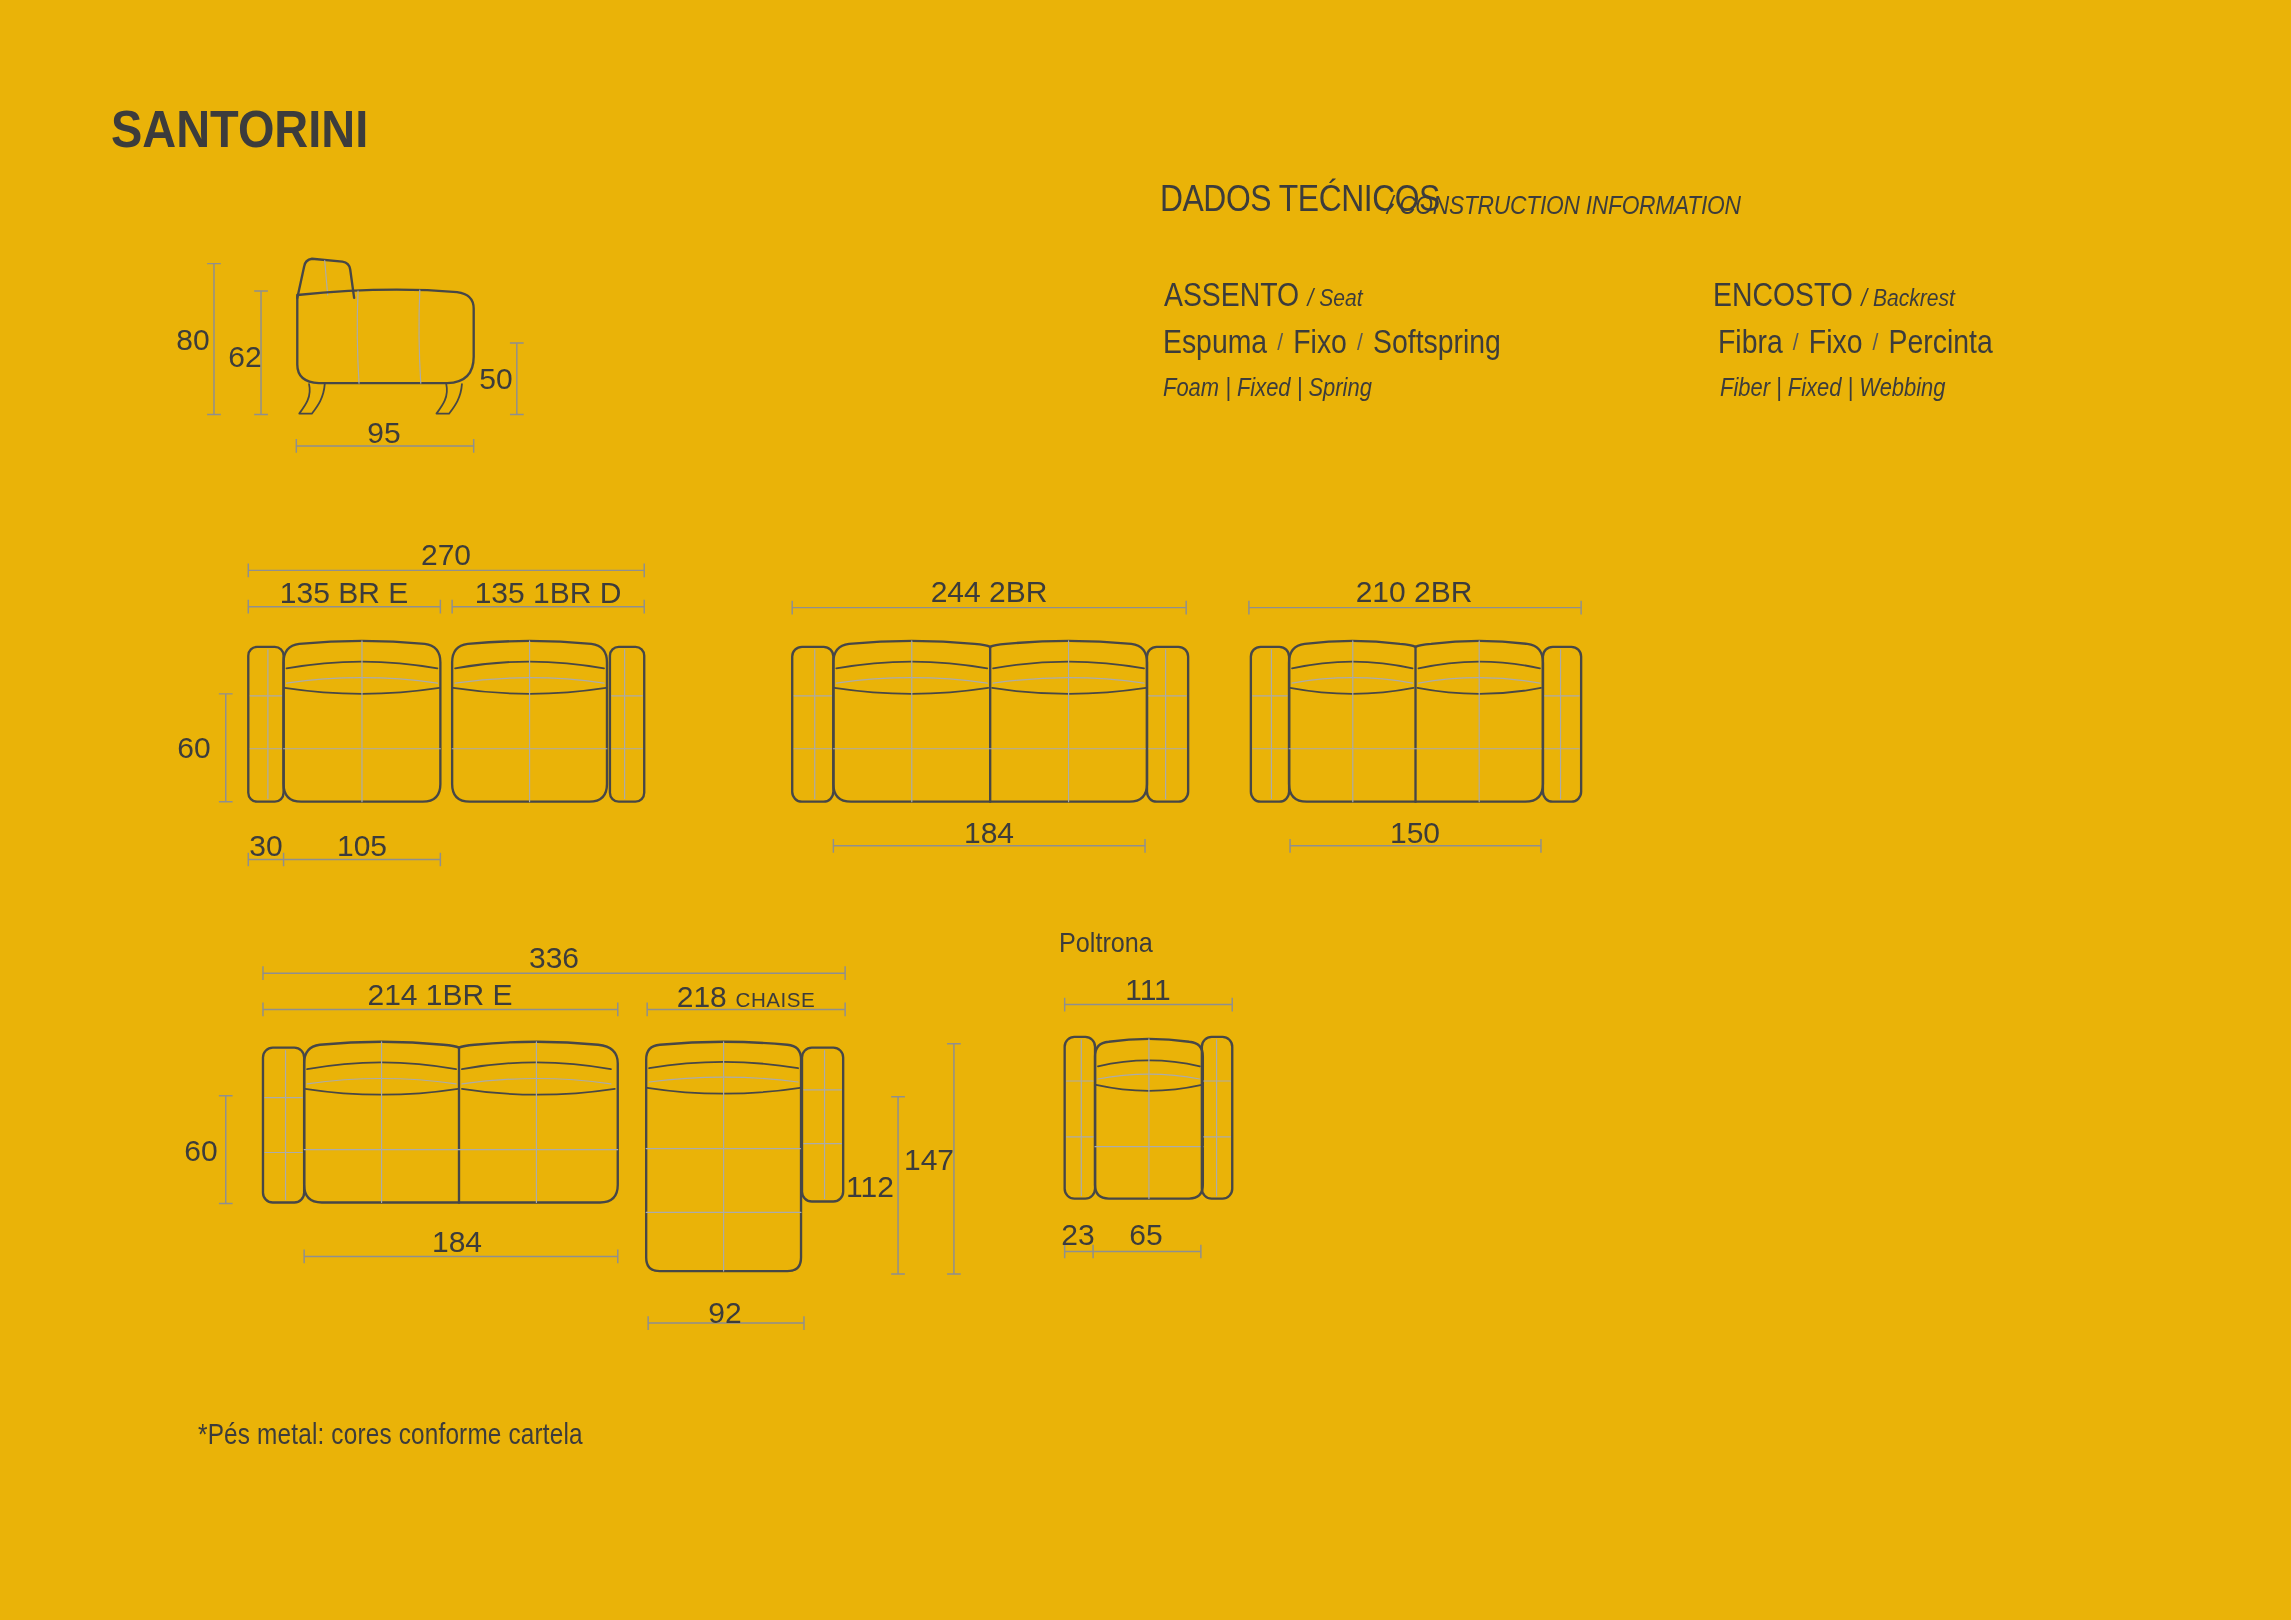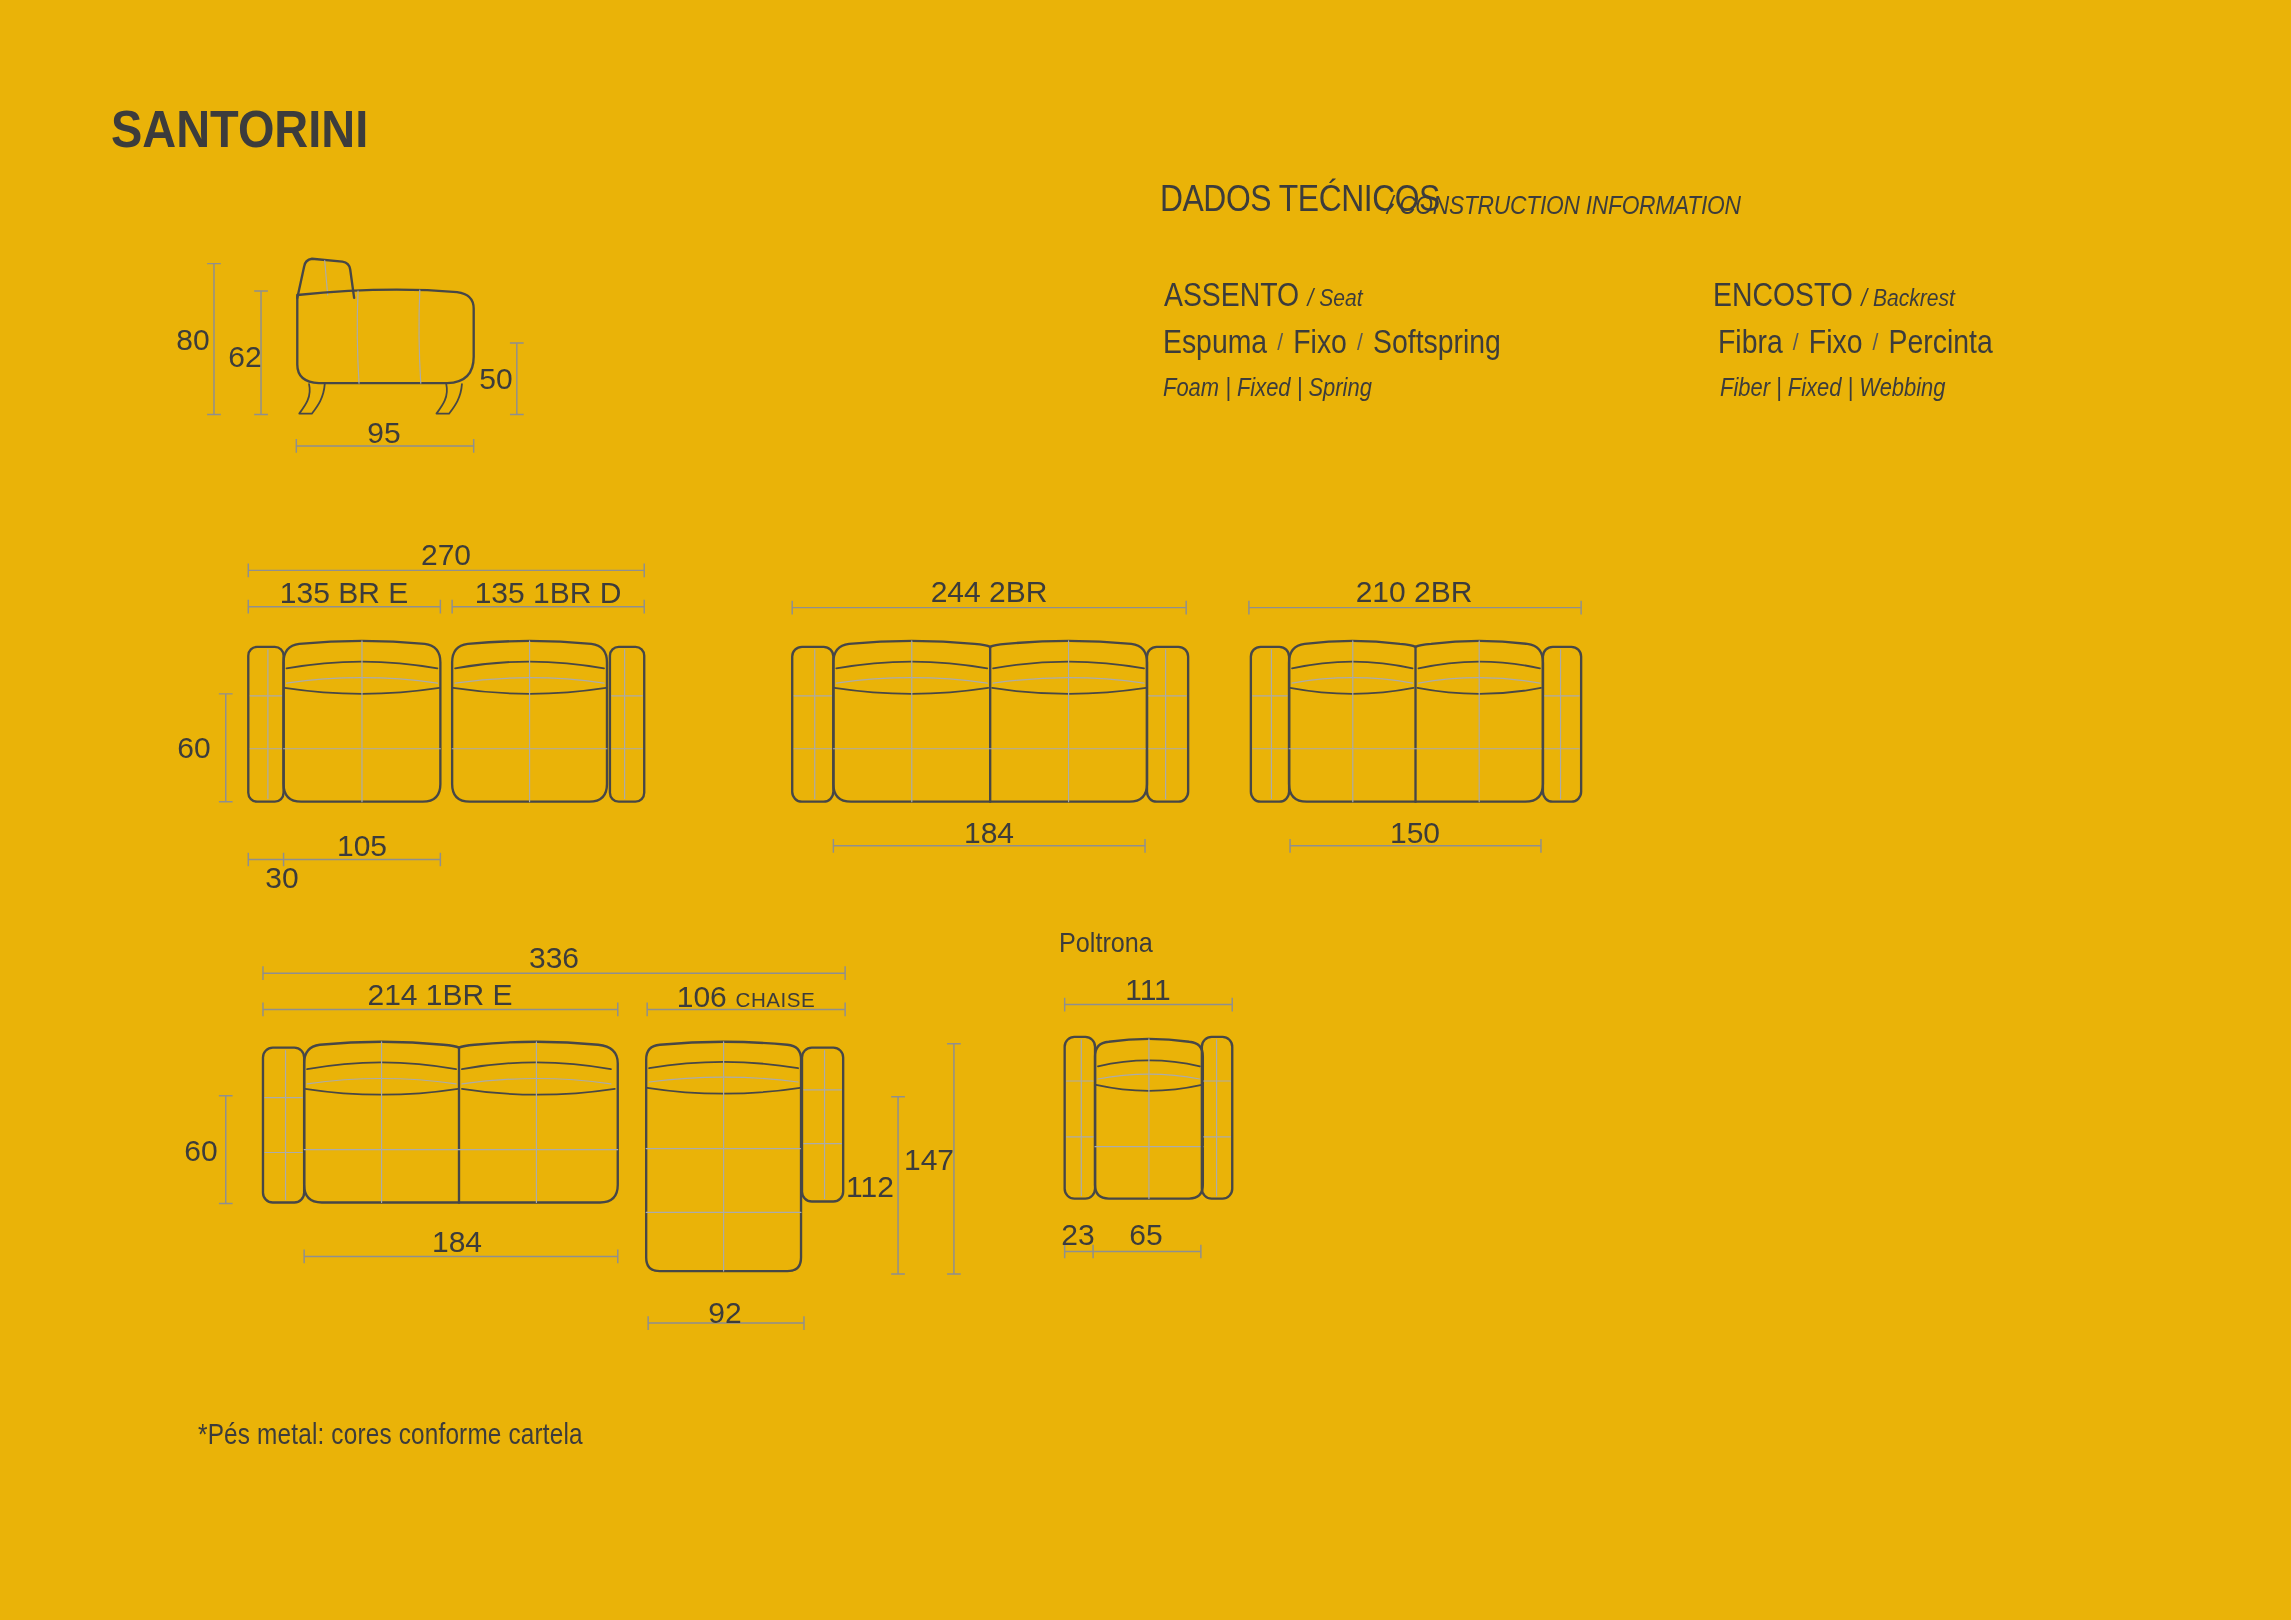--- a/index.html
+++ b/index.html
@@ -179,33 +179,33 @@
 
   <div class="dim" style="left:193px;top:323px;">80</div>
   <div class="dim" style="left:245px;top:340px;">62</div>
   <div class="dim" style="left:496px;top:362px;">50</div>
   <div class="dim" style="left:384px;top:416px;">95</div>
 
   <div class="dim" style="left:446px;top:538px;">270</div>
   <div class="dim" style="left:344px;top:576px;">135 BR E</div>
   <div class="dim" style="left:548px;top:576px;">135 1BR D</div>
   <div class="dim" style="left:194px;top:731px;">60</div>
-  <div class="dim" style="left:282px;top:829px;margin-top:32px;">30</div>
+  <div class="dim" style="left:266px;top:829px;">30</div>
   <div class="dim" style="left:362px;top:829px;">105</div>
 
   <div class="dim" style="left:989px;top:575px;text-align:right;">244 2BR</div>
   <div class="dim" style="left:989px;top:816px;">184</div>
 
   <div class="dim" style="left:1414px;top:575px;">210 2BR</div>
   <div class="dim" style="left:1415px;top:816px;">150</div>
 
   <div class="dim" style="left:554px;top:941px;">336</div>
   <div class="dim" style="left:440px;top:978px;">214 1BR E</div>
   <div class="dim" style="left:746px;top:980px;">
-    <span>106</span><span class="small-word">CHAISE</span>
+    <span>218</span><span class="small-word">CHAISE</span>
   </div>
   <div class="dim" style="left:201px;top:1134px;">60</div>
   <div class="dim" style="left:457px;top:1225px;">184</div>
   <div class="dim" style="left:870px;top:1170px;">112</div>
   <div class="dim" style="left:929px;top:1143px;">147</div>
   <div class="dim" style="left:725px;top:1296px;">92</div>
 
   <div class="txt plain" style="left:1059px;top:927px;">Poltrona</div>
   <div class="dim" style="left:1148px;top:973px;">111</div>
   <div class="dim" style="left:1078px;top:1218px;">23</div>

